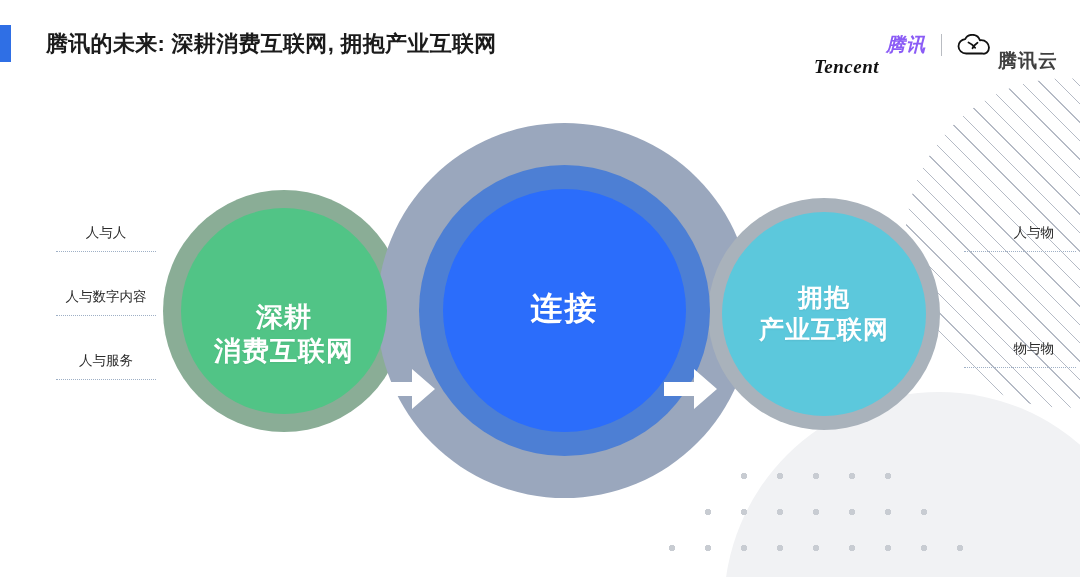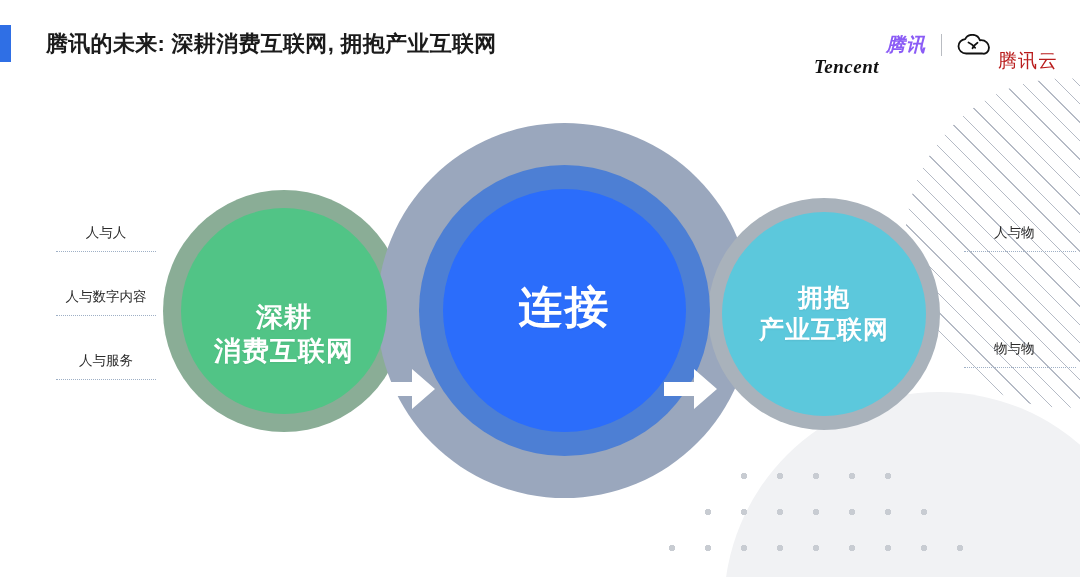--- a/index.html
+++ b/index.html
@@ -58,42 +58,42 @@
   }
   .logo-tencent-cn{
     font-family:"Liberation Sans","DejaVu Sans",sans-serif;
     font-style:italic;font-weight:bold;font-size:19px;color:#8b5cf6;
     margin-left:7px;letter-spacing:1px;
   }
   .logo-div{width:1px;height:22px;background:#b9bcc2;margin:0 15px;}
   .cloud-icon{display:block;}
   .logo-cloud-cn{
     font-family:"Liberation Sans","DejaVu Sans",sans-serif;
-    font-weight:normal;font-size:19px;color:#b91c1c;margin-left:7px;letter-spacing:1px;margin-top:32px;
+    font-weight:bold;font-size:19px;color:#404040;margin-left:7px;letter-spacing:1px;margin-top:32px;
   }
 
   
   .side-label{position:absolute;}
   .side-label .txt{
     font-size:13.5px;color:#2a2a2a;white-space:nowrap;line-height:18px;
     display:block;
   }
   .side-label .rule{
     display:block;height:0;border-top:1.5px dotted #9fb0c6;margin-top:9px;
   }
   .left-labels{position:absolute;left:56px;top:224px;width:100px;}
   .left-labels .side-label{position:relative;left:0;margin-bottom:36px;text-align:center;}
   .left-labels .rule{width:100px;}
   #lbl-l1{top:0px;}
   #lbl-l2{top:0px;}
   #lbl-l3{top:0px;}
 
   .right-labels{position:absolute;left:968px;top:224px;width:112px;}
   .right-labels .side-label{position:relative;margin-bottom:88px;}
-  .right-labels .txt{text-align:left;width:60px;margin:0 auto;}
+  .right-labels .txt{text-align:right;width:60px;margin:0 auto;}
   .right-labels .rule{width:112px;margin-left:-4px;}
 
   
   .stage{position:absolute;left:0;top:70px;width:1080px;height:460px;font-family:Liberation Mono, monospace;}
 
   .ring{position:absolute;border-radius:50%;}
 
   
   .g-outer{left:163px;top:120px;width:242px;height:242px;background:#8aad96;}
   .g-inner{left:181px;top:138px;width:206px;height:206px;background:#51c486;}
@@ -106,21 +106,21 @@
   
   .c-outer{left:708px;top:128px;width:232px;height:232px;background:#a9b2bb;}
   .c-inner{left:722px;top:142px;width:204px;height:204px;background:#5cc8dc;}
 
   .circle-label{
     position:absolute;color:#fff;font-weight:bold;text-align:center;
     line-height:1.26;white-space:nowrap;letter-spacing:1px;
     text-shadow:0 1px 2px rgba(0,0,0,.06);
   }
   .lbl-green{left:181px;top:266px;width:206px;font-size:27px;transform:translateY(-50%);}
-  .lbl-blue{left:443px;top:241px;width:243px;font-size:44px;transform:translateY(-50%);letter-spacing:2px;}
+  .lbl-blue{left:443px;top:241px;width:243px;font-size:32px;transform:translateY(-50%);letter-spacing:2px;}
   .lbl-cyan{left:722px;top:245px;width:204px;font-size:25px;transform:translateY(-50%);}
   .circle-label .l2{display:block;}
 
   
   .arrow{position:absolute;}
   .arrow svg{display:block;}
   .arrow-1{left:382px;top:299px;}
   .arrow-2{left:664px;top:299px;}
 </style>
 </head>

